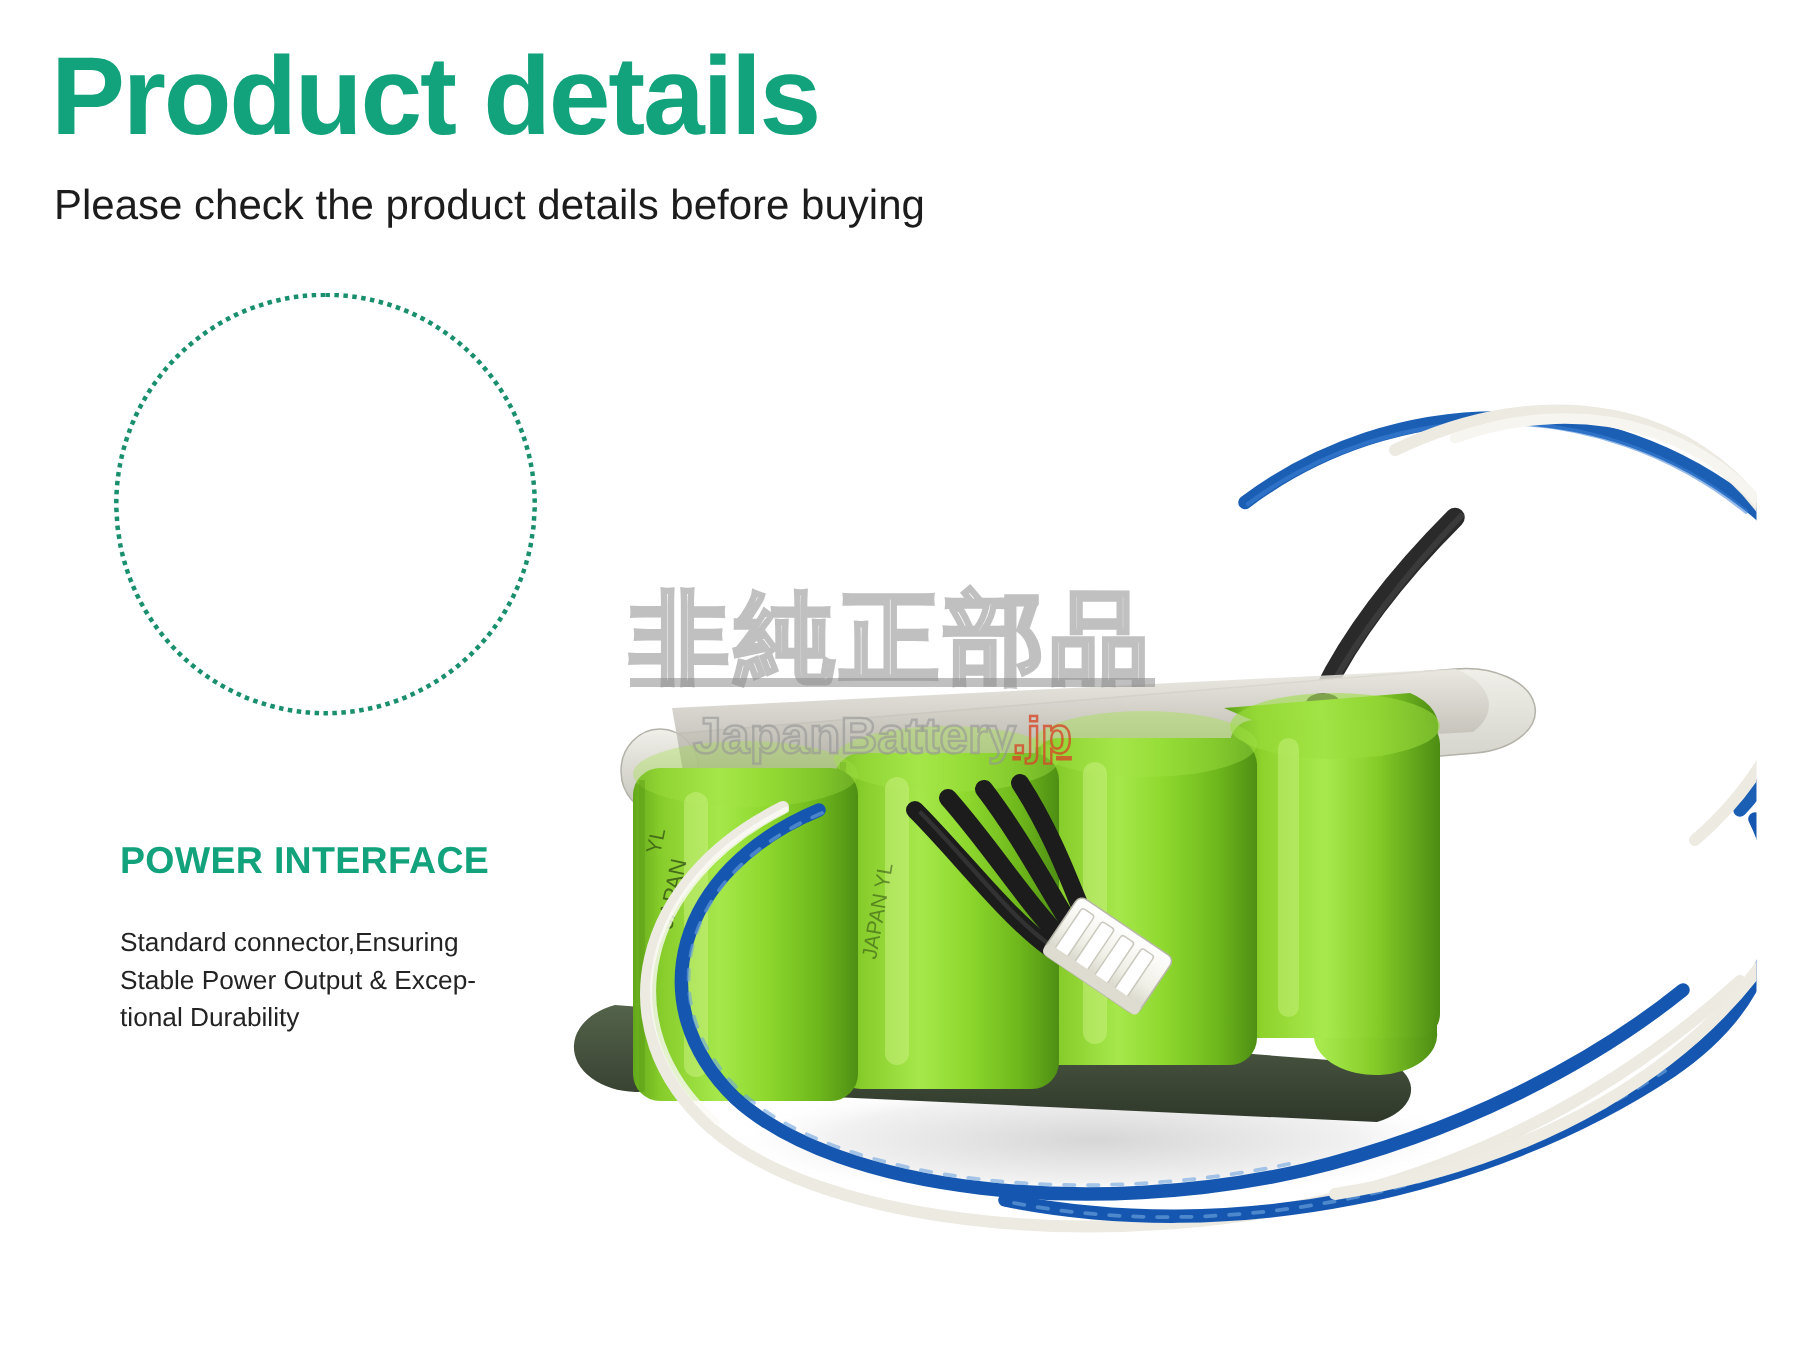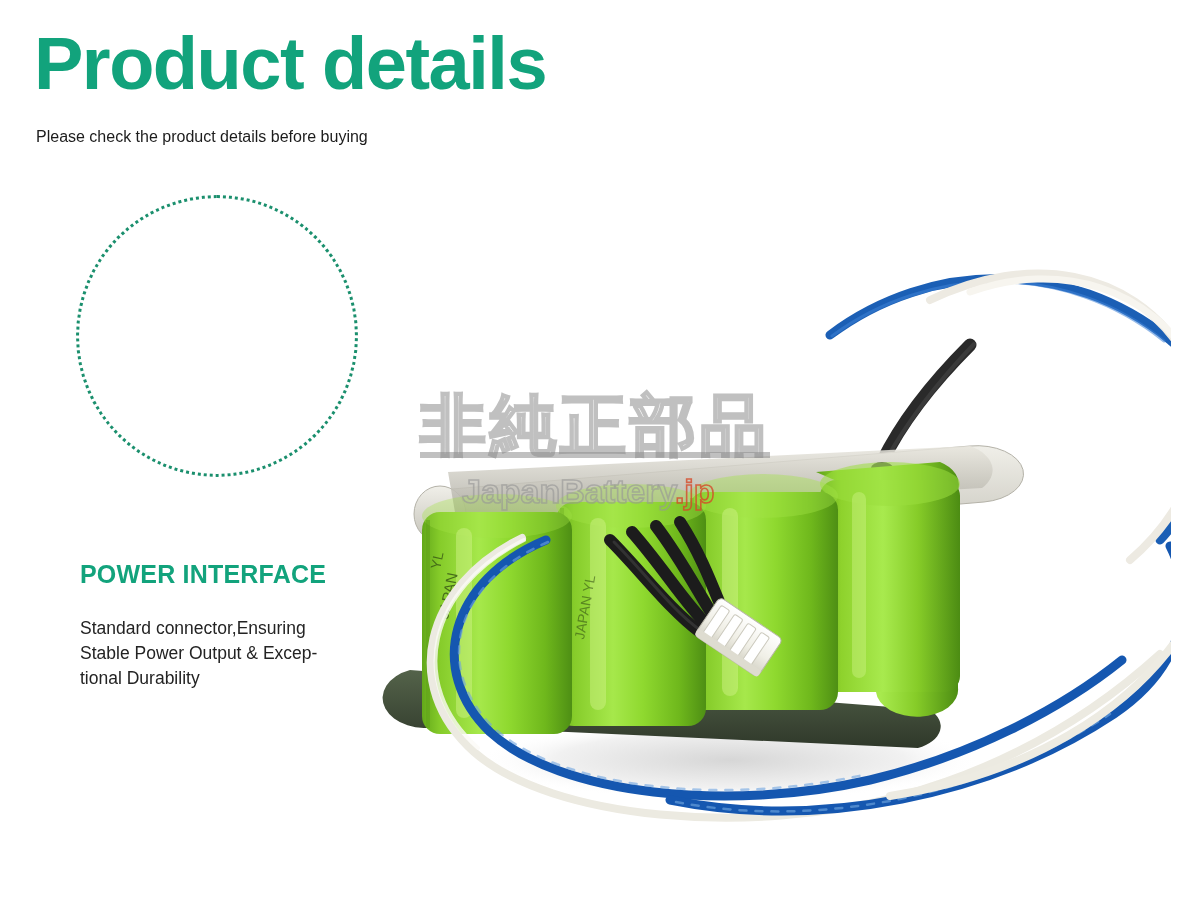--- a/index.html
+++ b/index.html
@@ -16,21 +16,21 @@
   .page-title {
     position:absolute; left:34px; top:22px;
     font-size:74px; line-height:84px;
     font-weight:bold;
     letter-spacing:-1.5px;
     color:#12a37c;
     white-space:nowrap;
   }
   .page-subtitle {
     position:absolute; left:36px; top:122px;
-    font-size:16px; line-height:30px;
+    font-size:28px; line-height:30px;
     color:#1c1c1c;
     white-space:nowrap;
   }
 
   
   .feature-block { position:absolute; left:0; top:190px; width:400px; height:480px; }
 
   .inset-circle {
     position:absolute; left:76px; top:5px;
     width:282px; height:282px;
@@ -87,20 +87,21 @@
     font-weight:bold;
     letter-spacing:0px;
     color:rgba(255,255,255,0.02);
     -webkit-text-stroke:1.6px rgba(150,150,150,0.62);
     white-space:nowrap;
     pointer-events:none;
   }
   .wm-site .tld {
     -webkit-text-stroke:1.6px rgba(214,72,40,0.80);
     color:rgba(255,255,255,0.02);
+    text-decoration:underline;
   }
 </style>
 </head>
 <body>
 
 <div class="page">
 
   <div class="page-title">Product details</div>
 
   <div class="page-subtitle">Please check the product details before buying</div>

